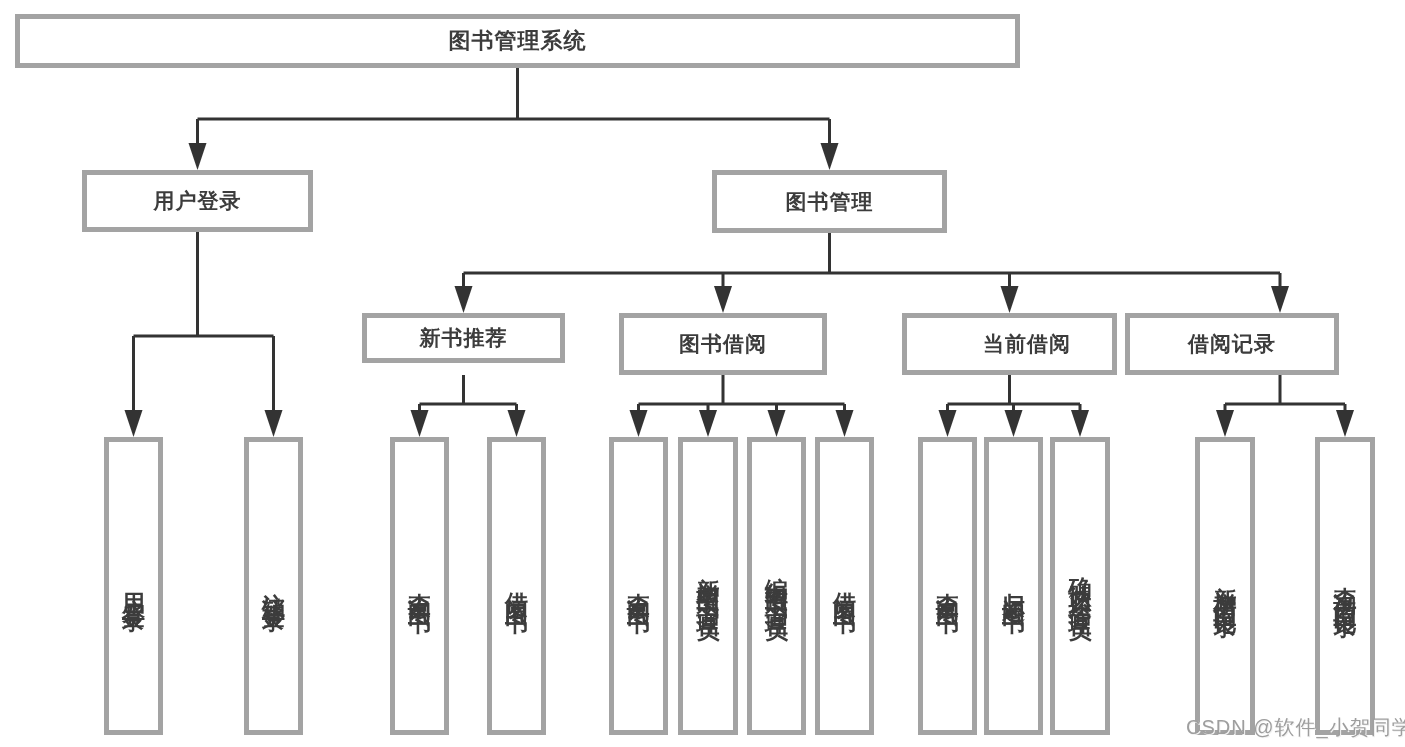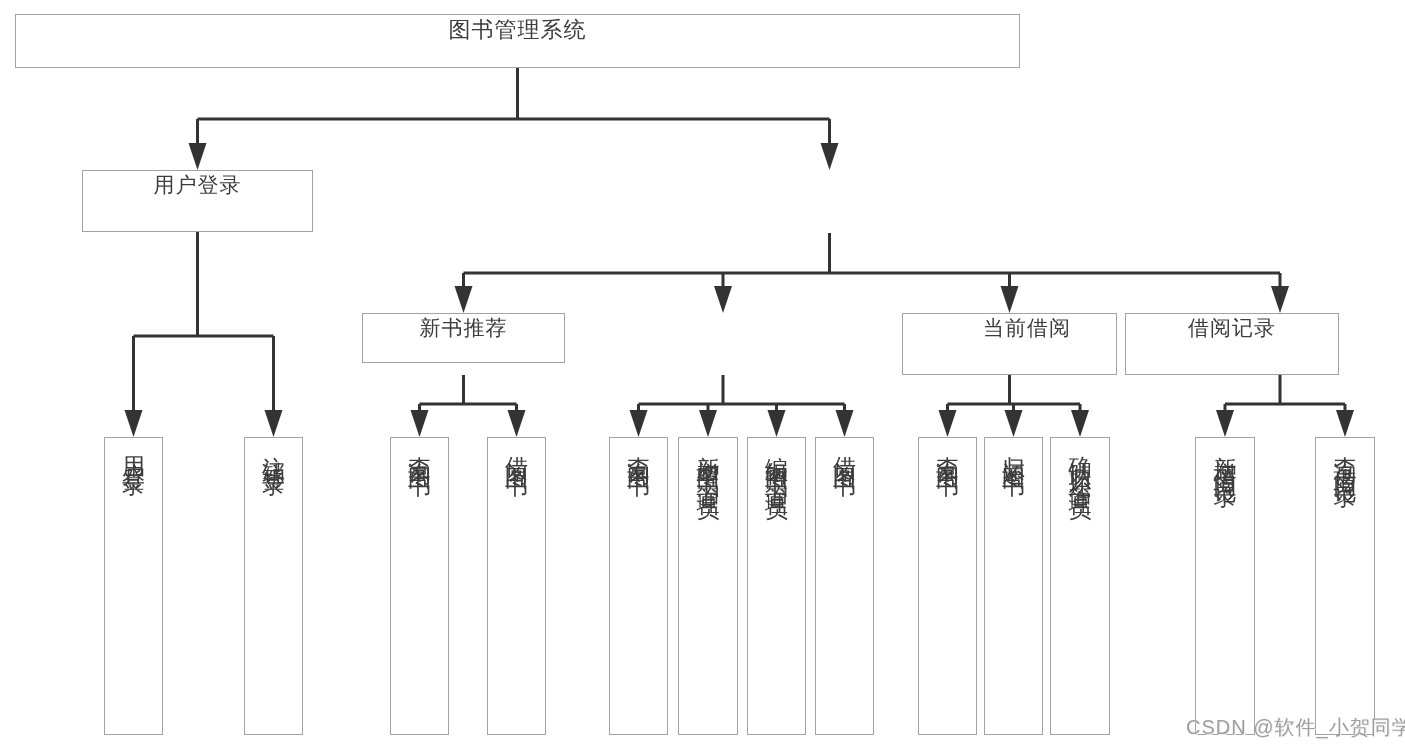--- a/index.html
+++ b/index.html
@@ -5,22 +5,22 @@
   html,body { margin:0; padding:0; background:#ffffff; }
   .stage {
     position:relative; width:1405px; height:747px;
     background:#ffffff; overflow:hidden;
     font-family:"Liberation Sans", sans-serif;
     color:#3c3c3c;
   }
   .wires { position:absolute; left:0; top:0; width:1405px; height:747px; }
   .node {
     position:absolute; box-sizing:border-box;
-    border:1px solid #a3a3a3; background:#ffffff;
-    display:flex; align-items:flex-start; justify-content:center;
+    border:5px solid #a3a3a3; background:#ffffff;
+    display:flex; align-items:center; justify-content:center;font-weight:bold;
   }
   .hbox { font-size:21px; letter-spacing:1px; }
   .root { font-size:22px; }
   .vbox { font-size:23px; }
   .vlabel {
     writing-mode:vertical-rl; text-orientation:mixed;
     letter-spacing:6px; line-height:1;
   }
   .watermark {
     position:absolute; left:1186px; top:714px;
@@ -67,23 +67,29 @@
     </g>
   </svg>
 
   <div class="node hbox root" style="left:15px; top:14px; width:1005px; height:54px;">
     <span>图书管理系统</span>
   </div>
 
   <div class="node hbox" style="left:82px; top:170px; width:231px; height:62px;">
     <span>用户登录</span>
   </div>
+  <div class="node hbox" style="left:712px; top:170px; width:235px; height:63px;">
+    <span>图书管理</span>
+  </div>
 
   <div class="node hbox" style="left:362px; top:313px; width:203px; height:50px;">
     <span>新书推荐</span>
+  </div>
+  <div class="node hbox" style="left:619px; top:313px; width:208px; height:62px;">
+    <span>图书借阅</span>
   </div>
   <div class="node hbox" style="left:902px; top:313px; width:215px; height:62px;padding-left:35px;">
     <span>当前借阅</span>
   </div>
   <div class="node hbox" style="left:1125px; top:313px; width:214px; height:62px;">
     <span>借阅记录</span>
   </div>
 
   <div class="node vbox" style="left:104px; top:437px; width:59px; height:298px;">
     <span class="vlabel">用户登录</span>

